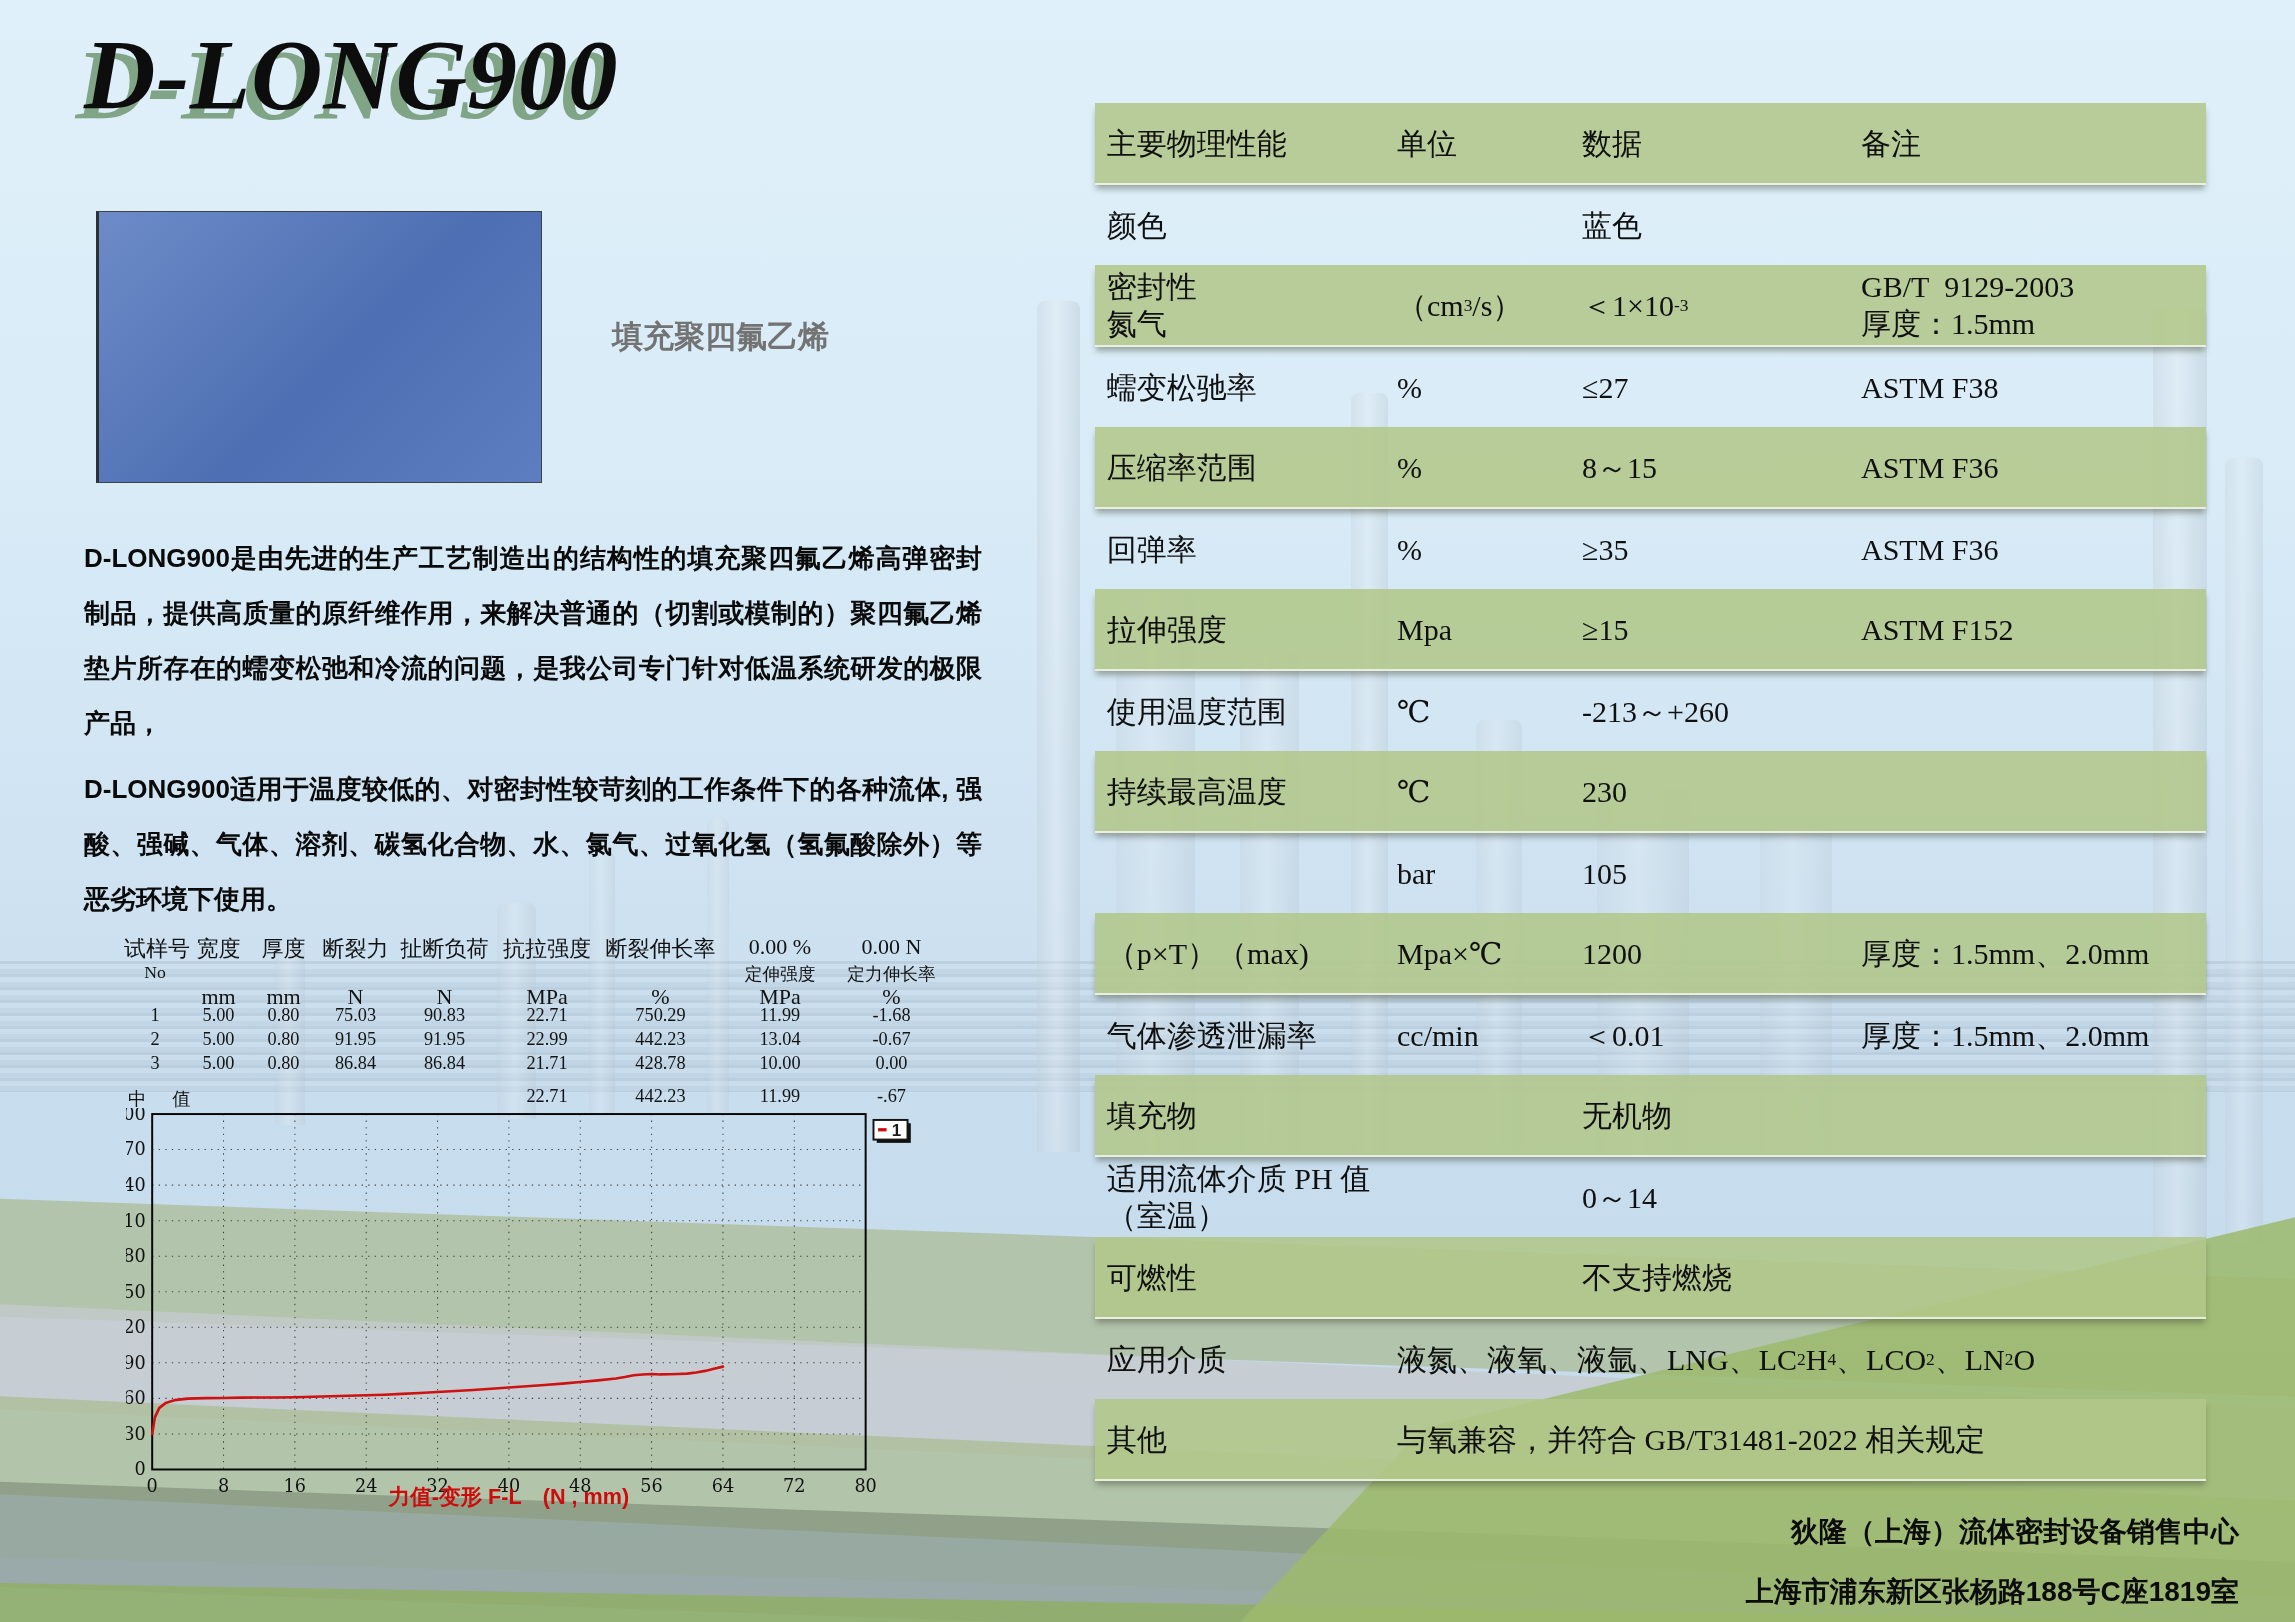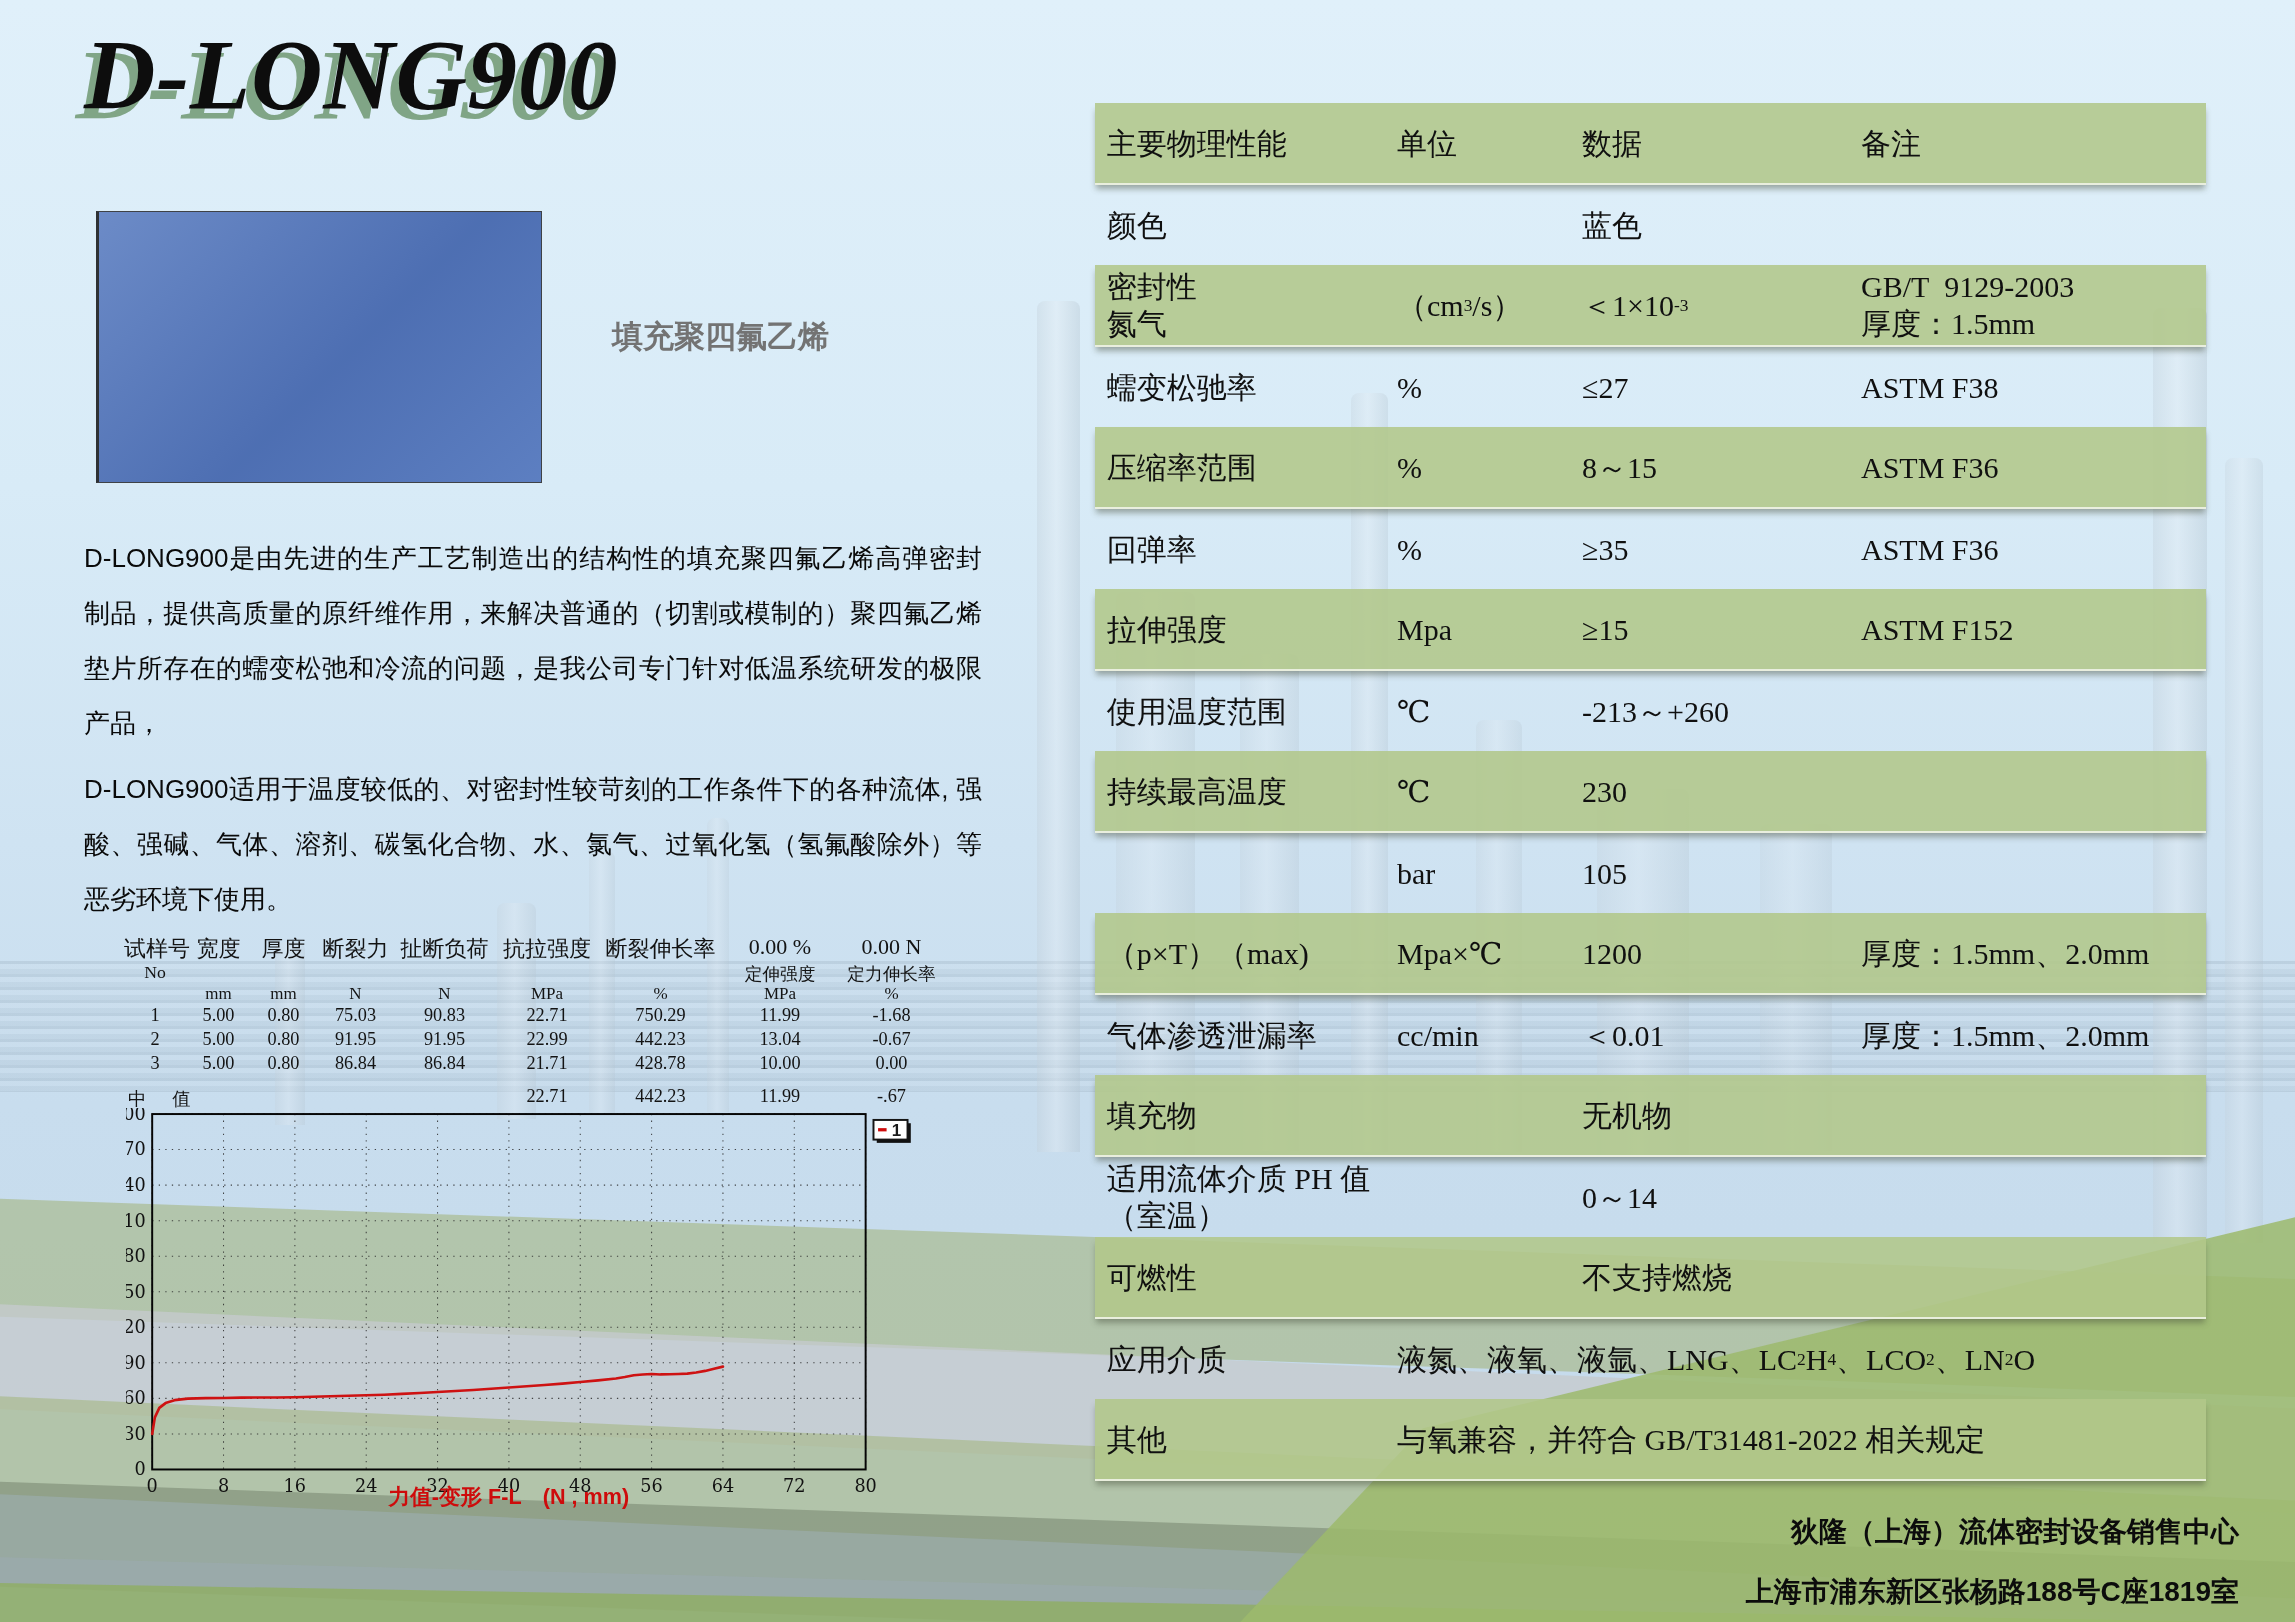--- a/index.html
+++ b/index.html
@@ -24,33 +24,33 @@
     position:absolute;left:96px;top:211px;width:446px;height:272px;
     background-image:linear-gradient(135deg,rgba(255,255,255,.14),rgba(0,0,40,.08) 55%,rgba(255,255,255,.05));
     border:1.3px solid #3f4246;border-left:3.3px solid #2e3134;box-sizing:border-box;
   }
   .swatch-label{
     position:absolute;left:612px;top:316px;
     font-family:Liberation Sans, sans-serif;font-weight:bold;font-size:31px;color:#737373;
   }
   .desc{
     position:absolute;left:84px;top:531px;width:898px;
-    font-family:"Liberation Sans","DejaVu Sans",sans-serif;font-weight:normal;font-size:26px;line-height:55px;color:#0a0a0a;
+    font-family:"Liberation Sans","DejaVu Sans",sans-serif;font-weight:bold;font-size:26px;line-height:55px;color:#0a0a0a;
     text-align:justify;
   }
   .desc p{margin:0}
   .desc p + p{margin-top:10.5px}
 
   
   .test-table{position:absolute;left:124px;top:934px;z-index:2;color:#131313}
   .tt-row{display:grid;grid-template-columns:62px 65px 65px 79px 99px 106px 121px 118px 105px}
   .tt-cell{text-align:center;white-space:nowrap}
   .tt-row.h1{font-size:22px;height:27.5px}
   .tt-row.h2{font-size:17.7px;height:22px}
-  .tt-row.hu{font-size:17px;height:21px}
+  .tt-row.hu{font-size:22px;height:21px}
   .tt-row.dr{font-size:18.3px;height:24px}
   .tt-row.mid{margin-top:9.2px}
   .tt-row.mid .tt-cell:first-child{text-align:left;padding-left:3.9px;letter-spacing:3.9px}
 
   
   .chart{position:absolute;left:126px;top:1108px;width:792px;height:414px;z-index:2}
   .grid{stroke:#2a2a2a;stroke-width:1.6;stroke-dasharray:2 8;opacity:.85}
   .frame{fill:none;stroke:#050505;stroke-width:3}
   .yt{font:27px "DejaVu Serif",serif;fill:#111;text-anchor:end}
   .xt{font:27px "DejaVu Serif",serif;fill:#111;text-anchor:middle}

